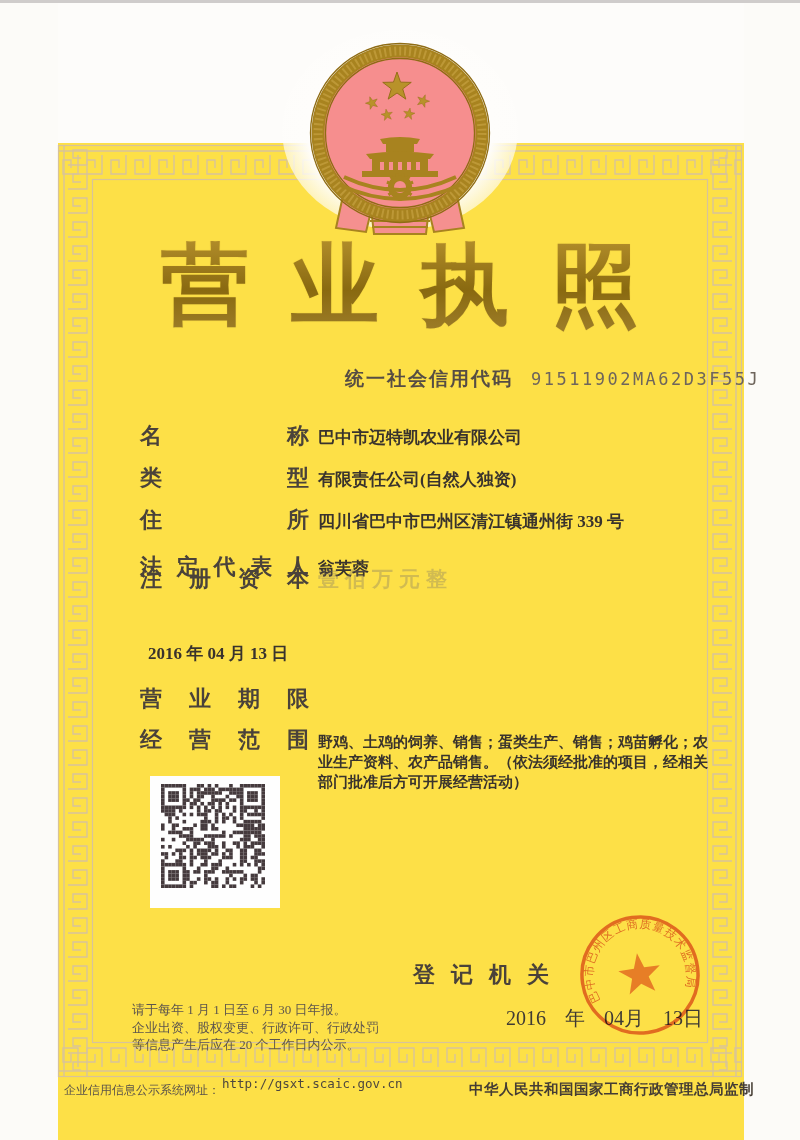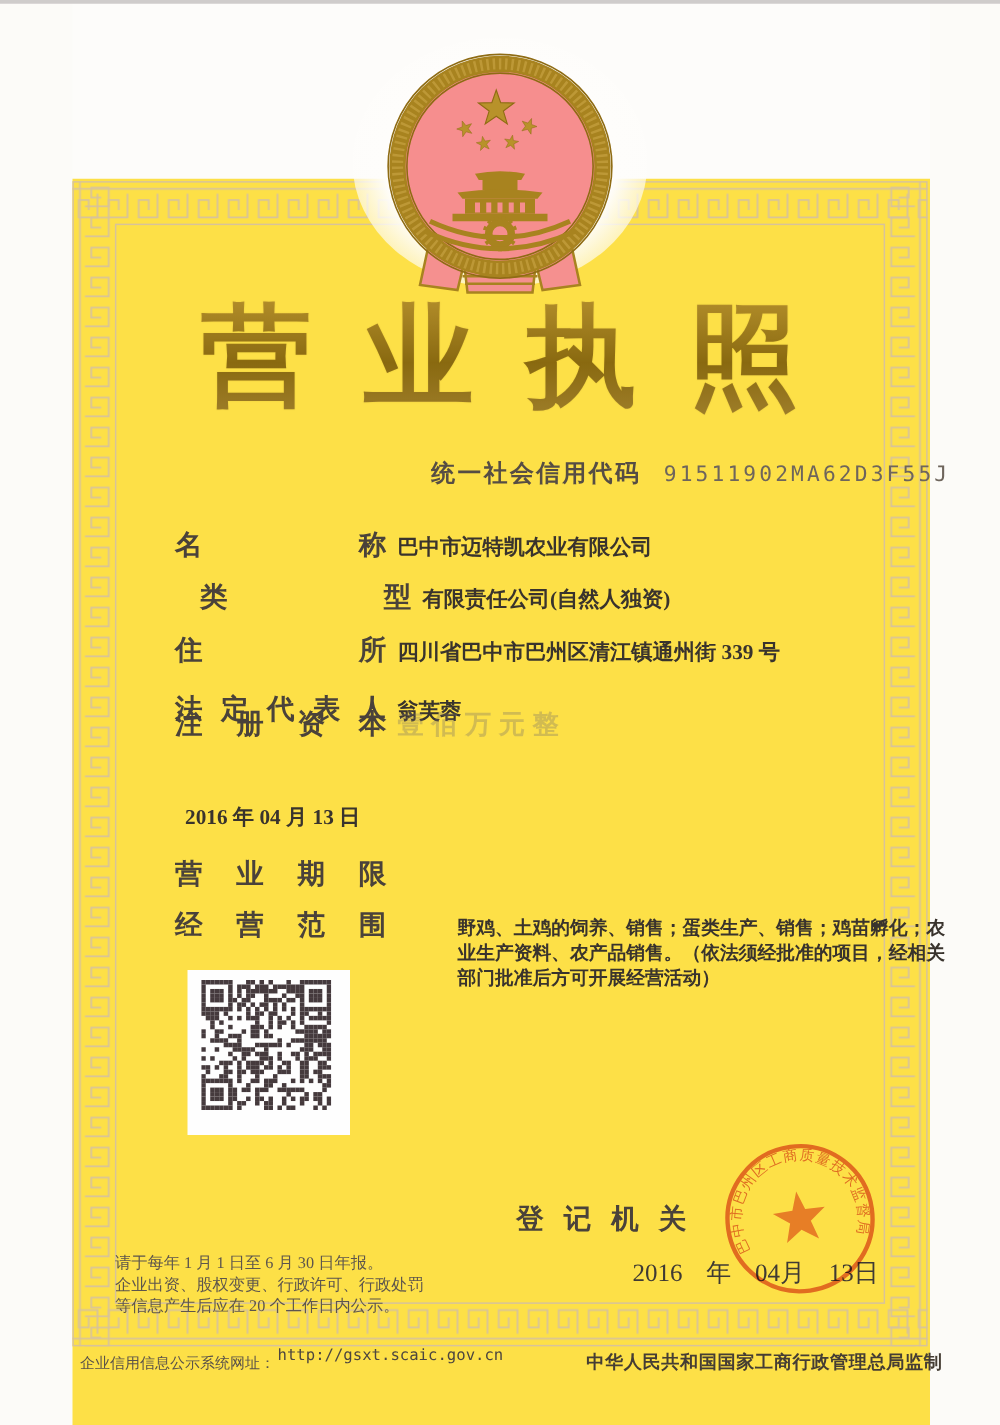--- a/index.html
+++ b/index.html
@@ -22,33 +22,33 @@
   .code-row{position:absolute;left:345px;top:366px;white-space:nowrap;}
   .code-label{font-size:19px;font-weight:700;color:#564d44;letter-spacing:2px;}
   .code-value{font-family:"DejaVu Sans Mono","Liberation Mono",monospace;font-size:17px;color:#6e655c;letter-spacing:2.5px;margin-left:14px;}
   .fields{position:absolute;left:140px;top:0;width:572px;}
   .frow{position:absolute;left:0;display:flex;align-items:baseline;}
   .flabel{display:inline-block;width:170px;font-size:22px;font-weight:600;color:#4a423a;
           text-align:justify;text-align-last:justify;letter-spacing:1px;flex:none;}
   .fvalue{margin-left:8px;font-size:17px;font-weight:600;color:#39332d;width:396px;line-height:22px;}
   .fvalue.small{font-size:15px;line-height:20px;}
   .fvalue.faint{color:#7a7168;opacity:.33;filter:blur(.6px);font-size:21px;letter-spacing:6px;}
-  .row-name{top:421px;} .row-type{top:463px;margin-left:20px;} .row-addr{top:505px;} .row-legal{top:552px;}
-  .row-cap{top:564px;justify-content:center;} .row-est{top:643px;} .row-term{top:684px;} .row-scope{top:725px;gap:48px;}
+  .row-name{top:421px;} .row-type{top:463px;} .row-addr{top:505px;} .row-legal{top:552px;}
+  .row-cap{top:564px;justify-content:center;} .row-est{top:643px;} .row-term{top:684px;} .row-scope{top:725px;}
   .watermark{position:absolute;left:176px;top:585px;font-family:"Liberation Sans","DejaVu Sans",sans-serif;
       font-size:34px;font-weight:500;color:rgba(229,52,28,.92);white-space:nowrap;letter-spacing:.5px;}
   .qr-box{position:absolute;left:150px;top:776px;width:130px;height:132px;background:#fefefe;}
   .qr-box svg{position:absolute;left:11px;top:8px;}
   .reg-row{position:absolute;left:413px;top:960px;}
   .reg-label{display:inline-block;width:136px;font-size:22px;font-weight:600;color:#4a423a;
           text-align:justify;text-align-last:justify;}
   .reg-date{position:absolute;left:506px;top:1005px;font-size:20px;font-weight:500;color:#3f3a34;
           word-spacing:14px;white-space:nowrap;}
   .seal{position:absolute;left:575px;top:910px;mix-blend-mode:multiply;opacity:.88;}
-  .notes{position:absolute;left:92px;top:1001px;font-size:13px;color:#5d554d;line-height:17.5px;}
+  .notes{position:absolute;left:92px;top:1001px;font-size:13px;color:#5d554d;line-height:17.5px;padding-left:40px;}
   .footer-left{position:absolute;left:64px;top:1082px;font-size:12px;color:#5a524a;white-space:nowrap;}
   .footer-url{font-family:"DejaVu Sans Mono","Liberation Mono",monospace;font-size:12.5px;color:#4d463f;
       position:relative;top:-6px;margin-left:2px;}
   .footer-right{position:absolute;right:46px;top:1080px;font-size:14.5px;font-weight:700;color:#453d34;letter-spacing:.5px;}
 </style>
 </head>
 <body>
 
 <div class="page">
 

